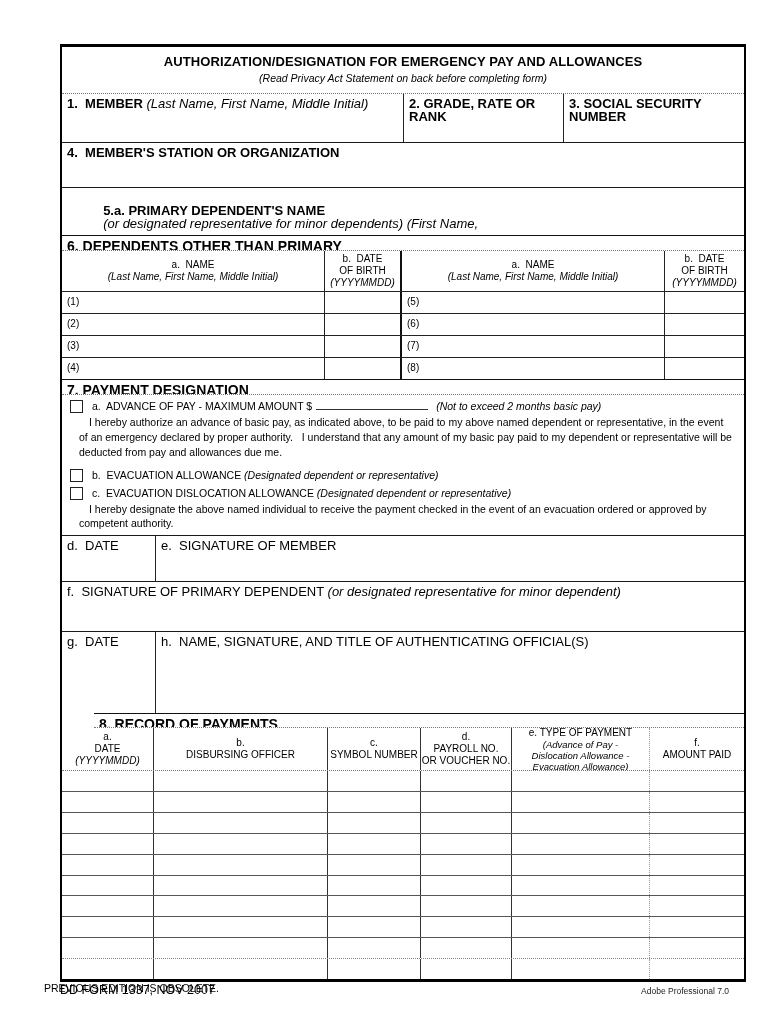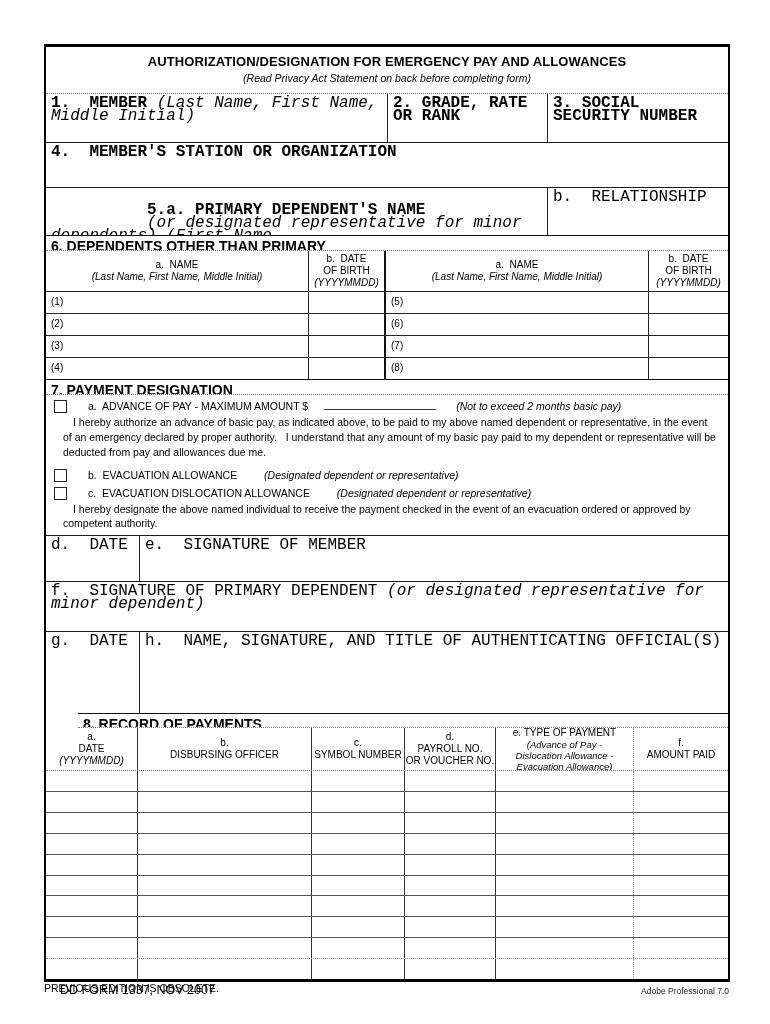--- a/index.html
+++ b/index.html
@@ -1,34 +1,34 @@
 <!DOCTYPE html>
 <html><head>
 <meta charset="utf-8">
 <style>
   html,body{margin:0;padding:0;background:#fff;}
   .page{position:relative;width:770px;height:1024px;background:#ffffff;
         font-family:"Liberation Sans",sans-serif;color:#000;overflow:hidden;}
-  .form{position:absolute;left:44px;top:44px;width:686px;height:938px;
+  .form{position:absolute;left:60px;top:44px;width:686px;height:938px;
         border:2px solid #000;border-top-width:3px;border-bottom-width:3px;
         box-sizing:border-box;display:flex;flex-direction:column;background:#fff;}
   .b{font-weight:bold}
   .i{font-style:italic}
   .pre{white-space:pre-wrap}
   
   .title-block{height:47px;box-sizing:border-box;text-align:center;padding-top:7px;
                border-bottom:1px dotted #777;}
   .title{font-size:13px;font-weight:bold;letter-spacing:.1px;}
   .subtitle{font-size:10.5px;font-style:italic;margin-top:3px;}
   
   .row{display:flex;box-sizing:border-box;}
   .cell{box-sizing:border-box;padding:3px 5px;position:relative;overflow:hidden;}
   .cell + .cell{border-left:1px solid #222;}
   .bt{border-top:1px solid #1a1a1a;}
-  .lbl{font-size:16px;line-height:13px;white-space:pre-wrap;font-family:Liberation Mono, monospace;}
+  .lbl{font-size:13px;line-height:13px;white-space:pre-wrap;}
   .r1{height:48px}
   .r4{height:45px}
   .r5{height:48px}
   .w-member{width:341px}
   .w-grade{width:160px}
   .grow{flex:1}
   .w-primary{width:501px}
   
   .secbar{height:16px;box-sizing:border-box;padding:2px 5px 0 5px;font-size:14px;
           font-weight:bold;border-top:1px solid #111;border-bottom:1px dotted #777;
@@ -41,21 +41,21 @@
   .dcell.mid{border-left:2px solid #111;}
   .dc-name1{width:262px}
   .dc-dob1{width:76px}
   .dc-name2{width:264px}
   .dc-dob2{flex:1}
   .drow{height:22px;display:flex;border-top:1px solid #222;box-sizing:border-box;}
   .drow .dcell{justify-content:flex-start;align-items:flex-start;text-align:left;
                padding:4px 5px;font-size:10px;}
   
   .sec7-body{height:140px;box-sizing:border-box;overflow:hidden;font-size:10.5px;}
-  .ckrow{display:flex;align-items:flex-start;padding-left:8px;font-size:10.5px;line-height:13px;gap:12px;}
+  .ckrow{display:flex;align-items:flex-start;padding-left:8px;font-size:10.5px;line-height:13px;}
   .ckbox{width:11px;height:11px;border:1px solid #222;margin:0 9px 0 0;flex:none;background:#fff;}
   .ck-a{padding-top:5px}
   .ck-b{margin-top:9px}
   .ck-c{margin-top:5px}
   .blank{display:inline-block;width:112px;border-bottom:1px solid #333;height:9px;
          margin:0 8px 0 4px;}
   .para{margin:2px 12px 0 17px;text-indent:10px;font-size:10.5px;line-height:15px;
         white-space:pre-wrap;}
   .para2{margin-top:2px;line-height:14px;}
   
@@ -113,23 +113,20 @@
     </div>
 
     <div class="row r5 bt">
       <div class="cell w-primary">
         <div class="lbl">
           <span class="b">5.a. PRIMARY DEPENDENT'S NAME</span>
           <span class="i">(or designated representative for minor dependents) (First Name,</span>
           
         </div>
       </div>
-      <div class="cell grow">
-        <div class="lbl"><span>b.  RELATIONSHIP</span></div>
-      </div>
     </div>
 
     <div class="secbar">6.  DEPENDENTS OTHER THAN PRIMARY</div>
     <div class="dep-header">
       <div class="dcell dc-name1">
         <span class="pre">a.  NAME</span>
         <span class="i">(Last Name, First Name, Middle Initial)</span>
       </div>
       <div class="dcell dc-dob1">
         <span class="pre">b.  DATE</span>

